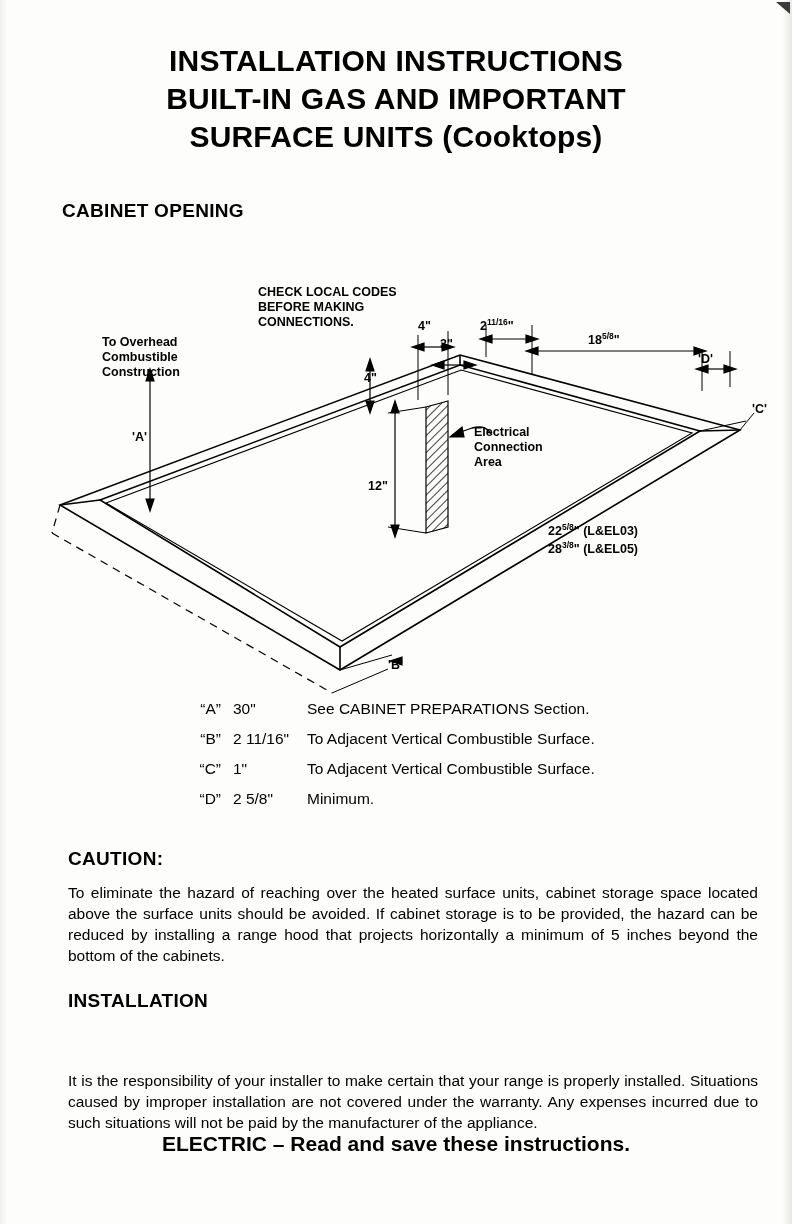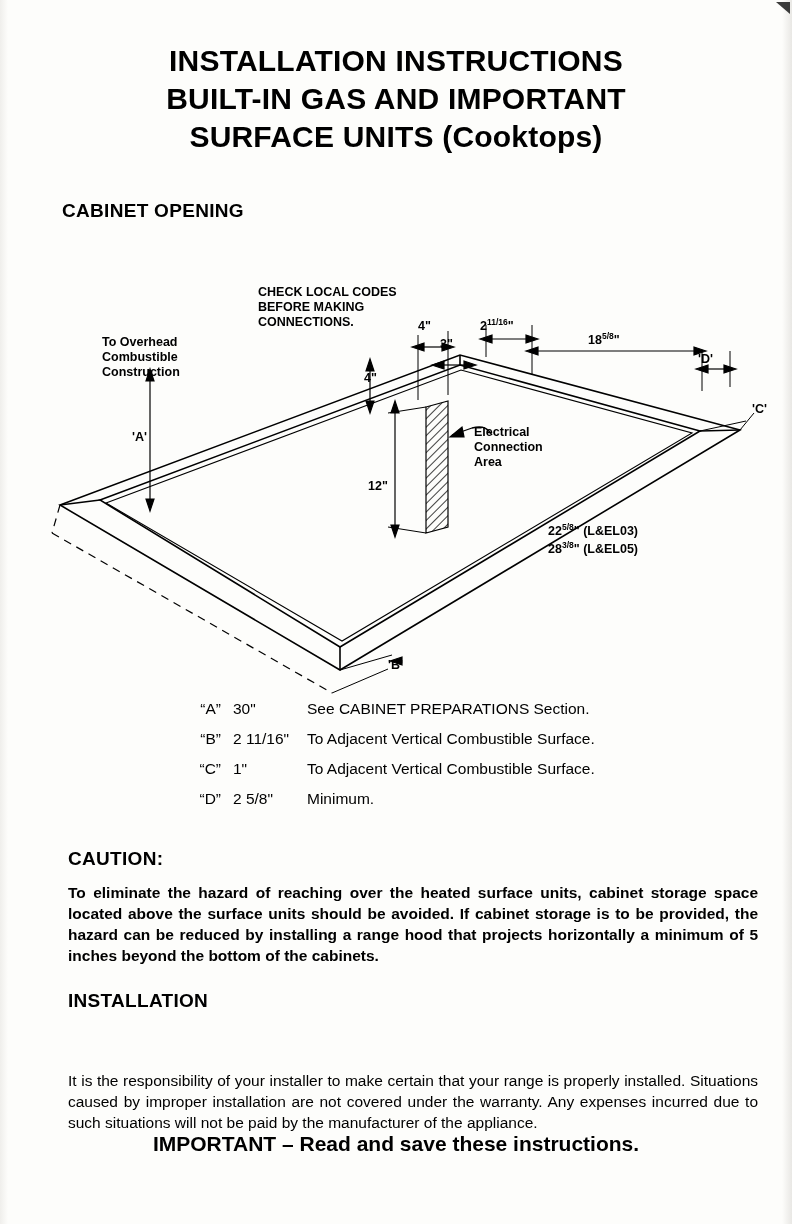--- a/index.html
+++ b/index.html
@@ -266,19 +266,19 @@
       <div class="dim-desc">To Adjacent Vertical Combustible Surface.</div>
     </div>
     <div class="dim-row">
       <div class="dim-key">“D”</div>
       <div class="dim-val">2 5/8"</div>
       <div class="dim-desc">Minimum.</div>
     </div>
   </div>
 
   <div class="h-section" style="left:68px; top:848px;">CAUTION:</div>
-  <div class="body-text" style="left:68px; top:882px; width:690px;font-weight:bold;">To eliminate the hazard of reaching over the heated surface units, cabinet storage space located above the surface units should be avoided. If cabinet storage is to be provided, the hazard can be reduced by installing a range hood that projects horizontally a minimum of 5 inches beyond the bottom of the cabinets.</div>
+  <div class="body-text" style="left:68px; top:882px; width:690px;">To eliminate the hazard of reaching over the heated surface units, cabinet storage space located above the surface units should be avoided. If cabinet storage is to be provided, the hazard can be reduced by installing a range hood that projects horizontally a minimum of 5 inches beyond the bottom of the cabinets.</div>
 
   <div class="h-section" style="left:68px; top:990px;">INSTALLATION</div>
   <div class="body-text" style="left:68px; top:1044px; width:690px;margin-top:26px;">It is the responsibility of your installer to make certain that your range is properly installed. Situations caused by improper installation are not covered under the warranty. Any expenses incurred due to such situations will not be paid by the manufacturer of the appliance.</div>
 
-  <div class="big-foot" style="top:1132px;">IMPORTANT – Read and save these instructions.</div>
+  <div class="big-foot" style="top:1132px;">ELECTRIC – Read and save these instructions.</div>
 </div>
 
 </body></html>

